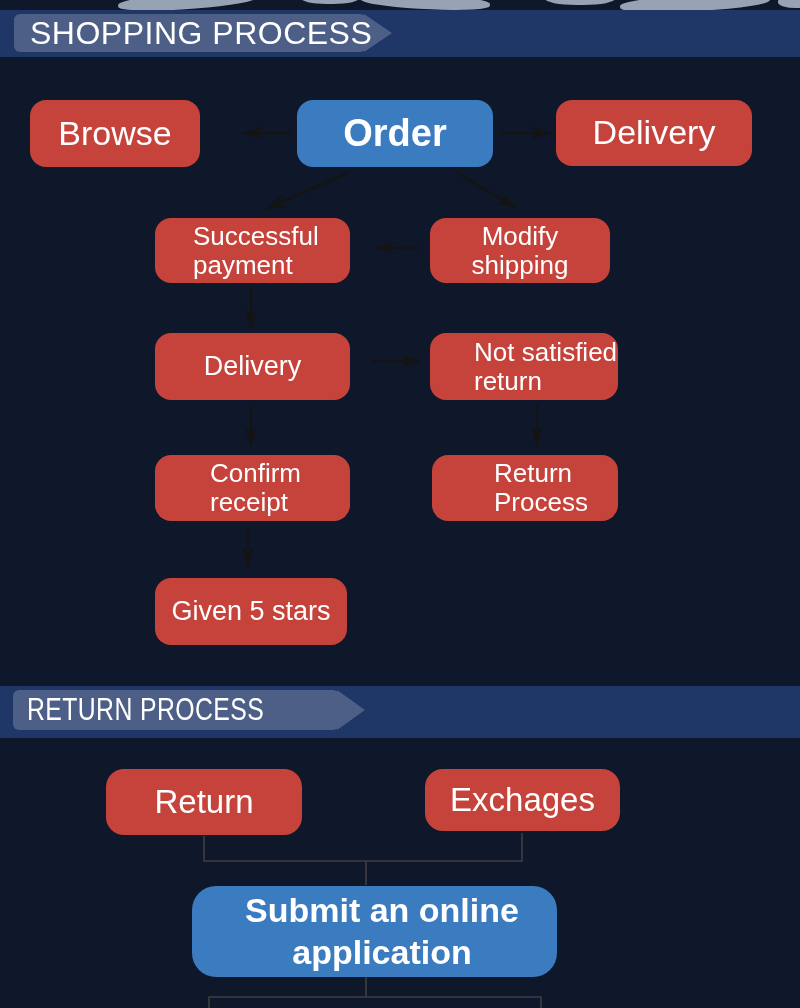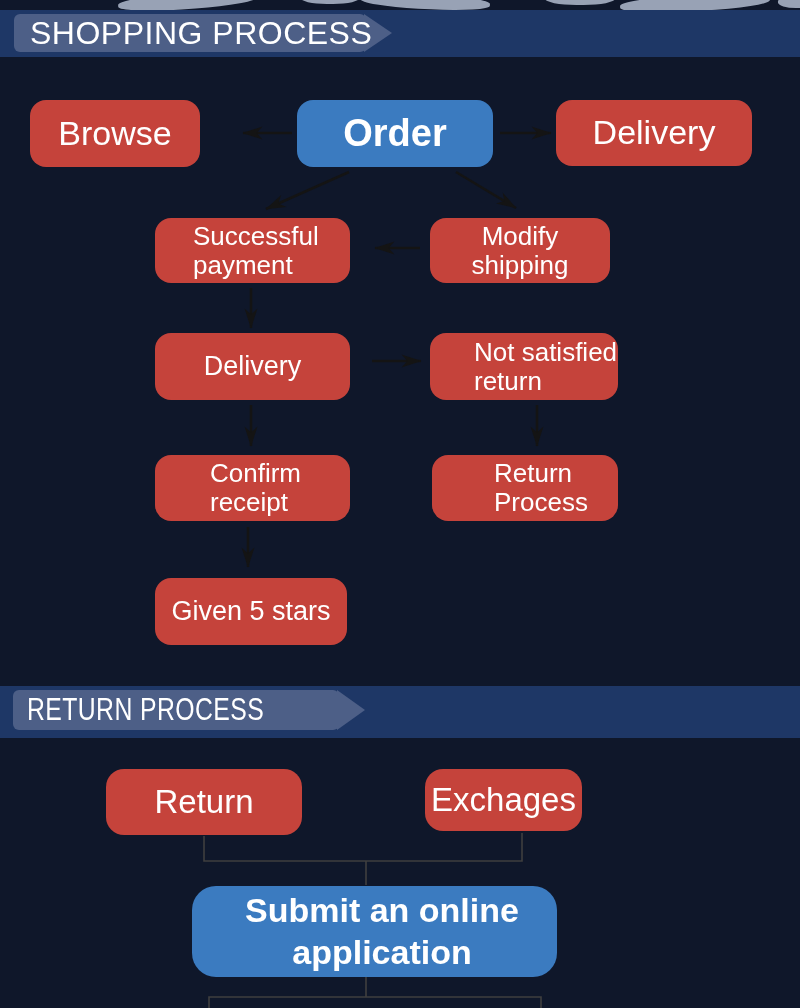--- a/index.html
+++ b/index.html
@@ -48,21 +48,21 @@
   .n-order{left:297px;top:100px;width:196px;height:67px;font-size:38px;font-weight:700;}
   .n-advisory{left:556px;top:100px;width:196px;height:66px;font-size:34px;}
   .n-successful{left:155px;top:218px;width:195px;height:65px;font-size:26px;padding-left:38px;box-sizing:border-box;}
   .n-modify{left:430px;top:218px;width:180px;height:65px;font-size:26px;}
   .n-delivery{left:155px;top:333px;width:195px;height:67px;font-size:27px;}
   .n-notsat{left:430px;top:333px;width:188px;height:67px;font-size:26px;padding-left:44px;box-sizing:border-box;}
   .n-confirm{left:155px;top:455px;width:195px;height:66px;font-size:26px;padding-left:55px;box-sizing:border-box;}
   .n-retproc{left:432px;top:455px;width:186px;height:66px;font-size:26px;padding-left:62px;box-sizing:border-box;}
   .n-given{left:155px;top:578px;width:192px;height:67px;font-size:27px;}
   .n-return{left:106px;top:769px;width:196px;height:66px;font-size:33px;border-radius:18px;}
-  .n-exchages{left:425px;top:769px;width:157px;height:62px;font-size:33px;border-radius:18px;}
+  .n-exchages{left:425px;top:769px;width:195px;height:62px;font-size:33px;border-radius:18px;}
   .n-submit{left:192px;top:886px;width:350px;height:91px;font-size:34px;font-weight:700;border-radius:24px;padding-left:15px;}
   .n-submit .node-label{line-height:1.22;}
 
   svg.overlay{position:absolute;left:0;top:0;pointer-events:none;}
   svg.overlay line{stroke:#141414;stroke-width:2.6;}
   svg.overlay path.conn{stroke:#3f3f3f;stroke-width:1.6;fill:none;}
 </style>
 </head>
 <body>
 

